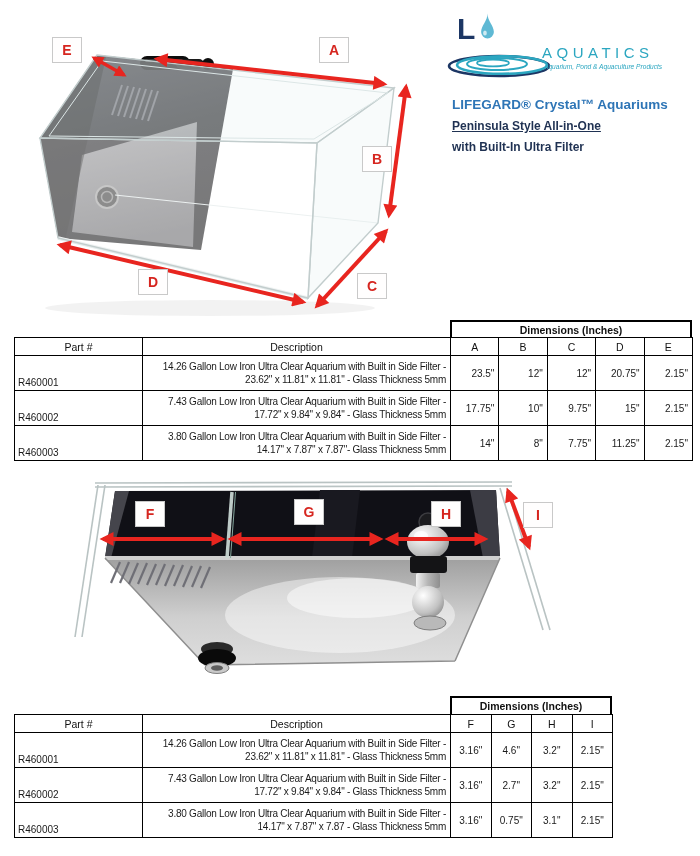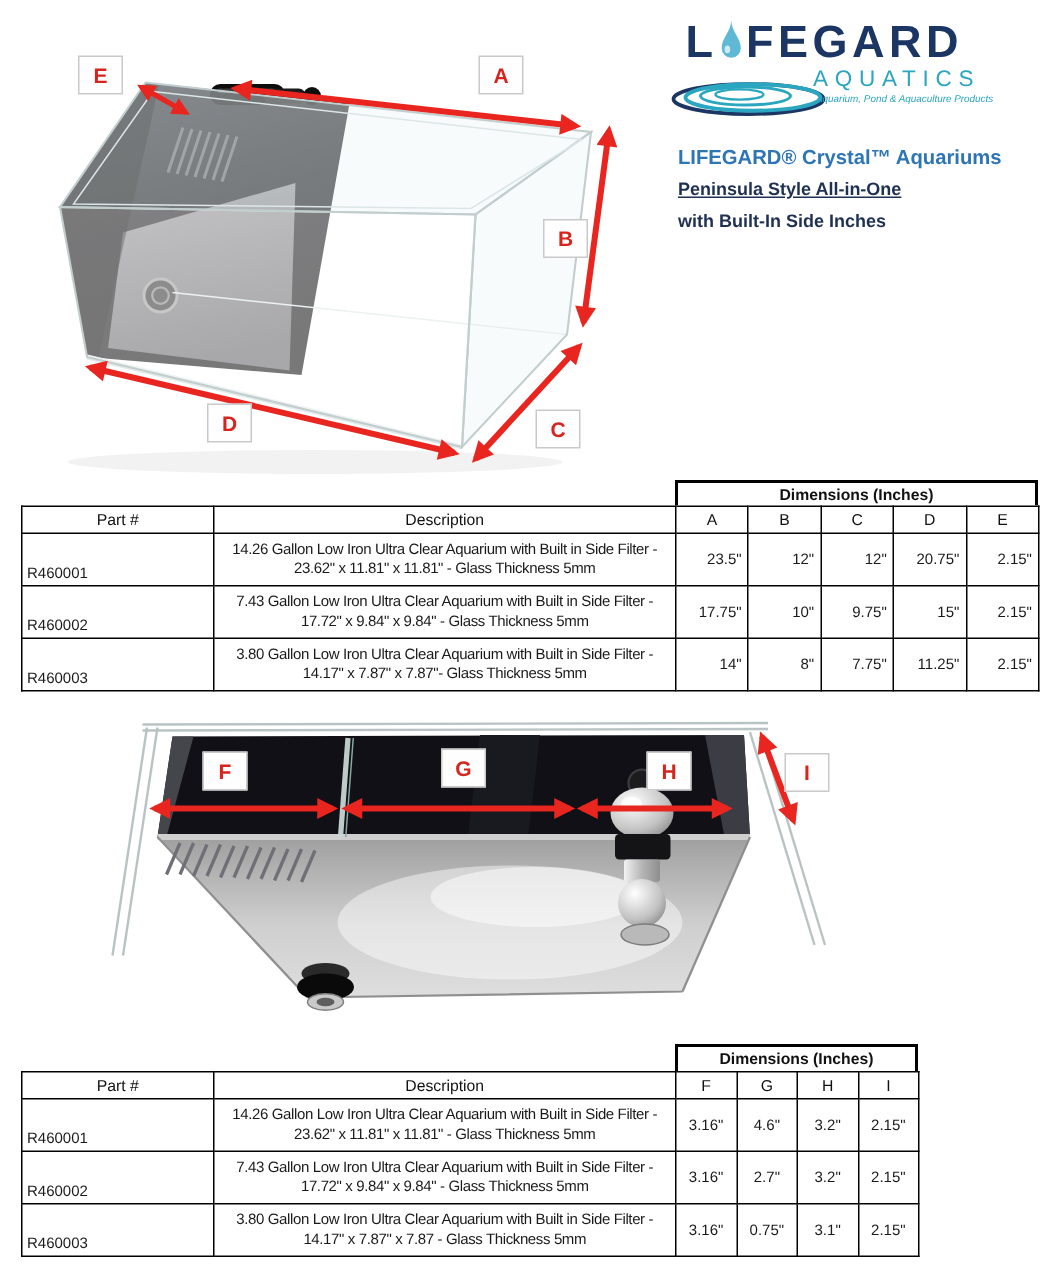--- a/index.html
+++ b/index.html
@@ -38,21 +38,21 @@
 
   
   table.spec{position:absolute;border-collapse:collapse;table-layout:fixed;background:#fff;}
   #table-side{left:14px;top:337px;width:678px;}
   #table-top{left:14px;top:714px;width:598px;}
   table.spec th,table.spec td{border:1.5px solid #000;box-sizing:border-box;overflow:hidden;}
   table.spec th{font-size:10.5px;font-weight:normal;height:18px;padding:0 2px;color:#111;}
   table.spec td{font-size:10px;color:#1a1a1a;}
   tr.datarow td{height:35px;}
   td.part{text-align:left;vertical-align:bottom;padding:0 2px 2px 3px;}
-  td.desc{text-align:center;font-size:9.3px;letter-spacing:-0.25px;line-height:1.33;
+  td.desc{text-align:right;font-size:9.3px;letter-spacing:-0.25px;line-height:1.33;
           padding:1px 4px;vertical-align:middle;}
   #table-side td.dimv{text-align:right;padding:0 4px 0 1px;}
   #table-top td.dimv{text-align:center;padding:0 2px;}
 </style>
 </head>
 <body>
 
 <div class="canvas">
 
   <div class="logo-block">
@@ -61,29 +61,28 @@
       <ellipse cx="57" cy="15" rx="45" ry="8.8" fill="none" stroke="#2ba6c0" stroke-width="2.6"></ellipse>
       <ellipse cx="52" cy="14" rx="30" ry="6" fill="none" stroke="#2ba6c0" stroke-width="2"></ellipse>
       <ellipse cx="48" cy="13" rx="16" ry="3.4" fill="none" stroke="#2ba6c0" stroke-width="1.6"></ellipse>
     </svg>
     <div class="brand-row">
       <span>L</span>
         <svg class="drop" width="17" height="32" viewBox="0 0 20 34">
         <path d="M10,1 C10,10 2.5,15 2.5,23 a7.5,7.5 0 0 0 15,0 C17.5,15 10,10 10,1 Z" fill="#5fb9d4"></path>
         <ellipse cx="7" cy="24" rx="2.2" ry="3" fill="rgba(255,255,255,0.7)"></ellipse>
       </svg>
-        <span>FEGARD</span>
     </div>
     <div class="aquatics">AQUATICS</div>
     <div class="tagline">Aquarium, Pond &amp; Aquaculture Products</div>
   </div>
 
   <div class="prod-title">LIFEGARD® Crystal™ Aquariums</div>
   <div class="prod-sub1">Peninsula Style All-in-One</div>
-  <div class="prod-sub2">with Built-In Side Inches</div>
+  <div class="prod-sub2">with Built-In Ultra Filter</div>
 
   <div class="diagram" id="diagram-side">
     <svg width="420" height="305" viewBox="0 0 420 305">
       <defs>
         <marker id="arrowhead" viewBox="0 0 10 10" refX="7.5" refY="5" markerWidth="4" markerHeight="3.5" orient="auto-start-reverse">
           <path d="M0,0 L10,5 L0,10 Z" fill="#e8251f"></path>
         </marker>
         <linearGradient id="gpanel" x1="0" y1="0" x2="0.25" y2="1">
           <stop offset="0" stop-color="#33333b"></stop>
             <stop offset="0.5" stop-color="#17171b"></stop>

